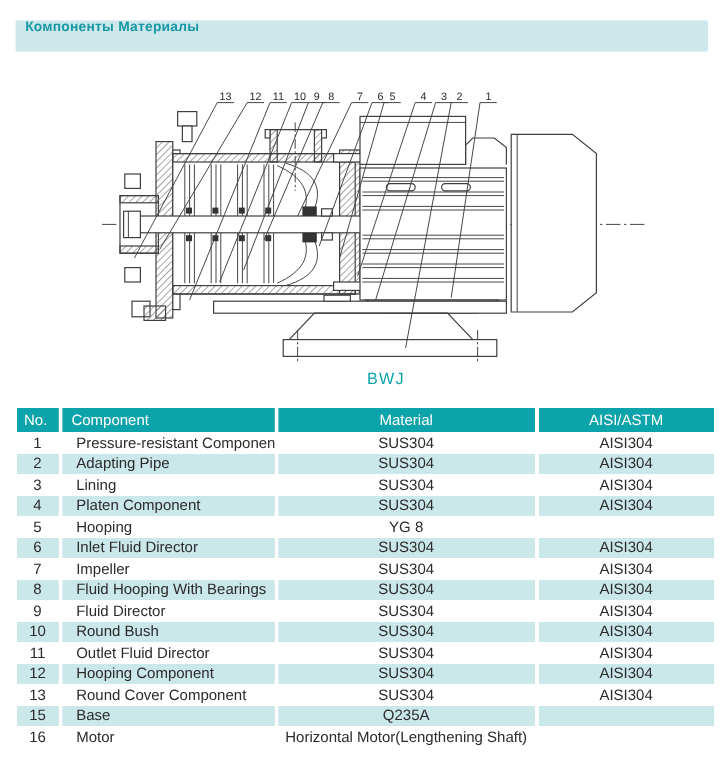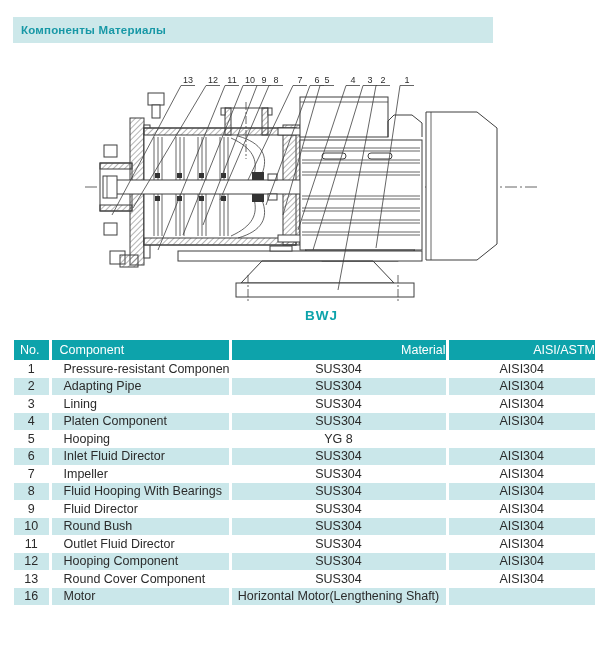--- a/index.html
+++ b/index.html
@@ -1,47 +1,47 @@
 <!DOCTYPE html>
 <html><head>
 <meta charset="utf-8">
 <style>
   html,body{margin:0;padding:0;}
   body{
     width:603px;height:650px;position:relative;background:#ffffff;
     font-family:"Liberation Sans", sans-serif;color:#2b2b2b;overflow:hidden;
   }
   .header-bar{
-    position:absolute;left:13px;top:17px;width:480px;height:26px;
-    background:#cde8ea;display:flex;align-items:center;box-sizing:border-box;padding-left:8px;
+    position:absolute;left:13px;top:17px;width:577px;height:26px;
+    background:#cde8ea;display:flex;box-sizing:border-box;padding-left:8px;
   }
   .header-bar .title{font-size:11.5px;font-weight:bold;color:#1898a6;letter-spacing:.2px;}
   .figure-wrap{position:absolute;left:0;top:55px;width:603px;height:255px;}
   .figure-wrap svg{display:block;}
   .ln{stroke:#3f3f3f;fill:none;stroke-width:1;}
   .thin{stroke:#3f3f3f;fill:none;stroke-width:.8;}
   .fillw{fill:#ffffff;stroke:#3f3f3f;stroke-width:1;}
   .dark{fill:#333333;stroke:none;}
   .hatched{fill:url(#hatch);stroke:#3f3f3f;stroke-width:1;}
   #callouts text{fill:#2b2b2b;font-family:"Liberation Sans",sans-serif;font-size:9px;text-anchor:middle;}
   #callouts line{stroke:#3f3f3f;stroke-width:.8;}
   .caption{
     position:absolute;top:308px;left:40px;right:0;text-align:center;
-    font-size:13.5px;font-weight:bold;color:#0da3ab;letter-spacing:1px;
+    font-size:13.5px;font-weight:normal;color:#0da3ab;letter-spacing:1px;
   }
   table.parts{
     position:absolute;left:14px;top:340px;width:581px;
     border-collapse:collapse;table-layout:fixed;font-size:12.5px;
   }
   table.parts th,table.parts td{
     box-sizing:border-box;padding:0;overflow:hidden;white-space:nowrap;
   }
   table.parts th{
     background:#0da3ab;color:#ffffff;font-weight:normal;height:20px;
-    text-align:right;font-size:12.5px;
+    text-align:center;font-size:12.5px;
   }
   table.parts th:nth-child(1){text-align:left;padding-left:6px;margin-left:20px;}
   table.parts th:nth-child(2){text-align:left;padding-left:8px;}
   table.parts th:not(:last-child),table.parts td:not(:last-child){border-right:3px solid #ffffff;}
   table.parts tbody tr{height:17.5px;}
   table.parts tbody tr:nth-child(even) td{background:#cae7ea;}
   table.parts td:nth-child(1){text-align:center;}
   table.parts td:nth-child(2){text-align:left;padding-left:12px;}
   table.parts td:nth-child(3),table.parts td:nth-child(4){text-align:center;margin-left:30px;}
 </style>
@@ -322,19 +322,25 @@
         <td>SUS304</td>
         <td>AISI304</td>
       </tr>
       <tr>
         <td>13</td>
         <td>Round Cover Component</td>
         <td>SUS304</td>
         <td>AISI304</td>
       </tr>
       <tr>
+        <td>15</td>
+        <td>Base</td>
+        <td>Q235A</td>
+        <td></td>
+      </tr>
+      <tr>
         <td>16</td>
         <td>Motor</td>
         <td>Horizontal Motor(Lengthening Shaft)</td>
         <td></td>
       </tr>
     </tbody>
 </table>
 
 </body></html>

